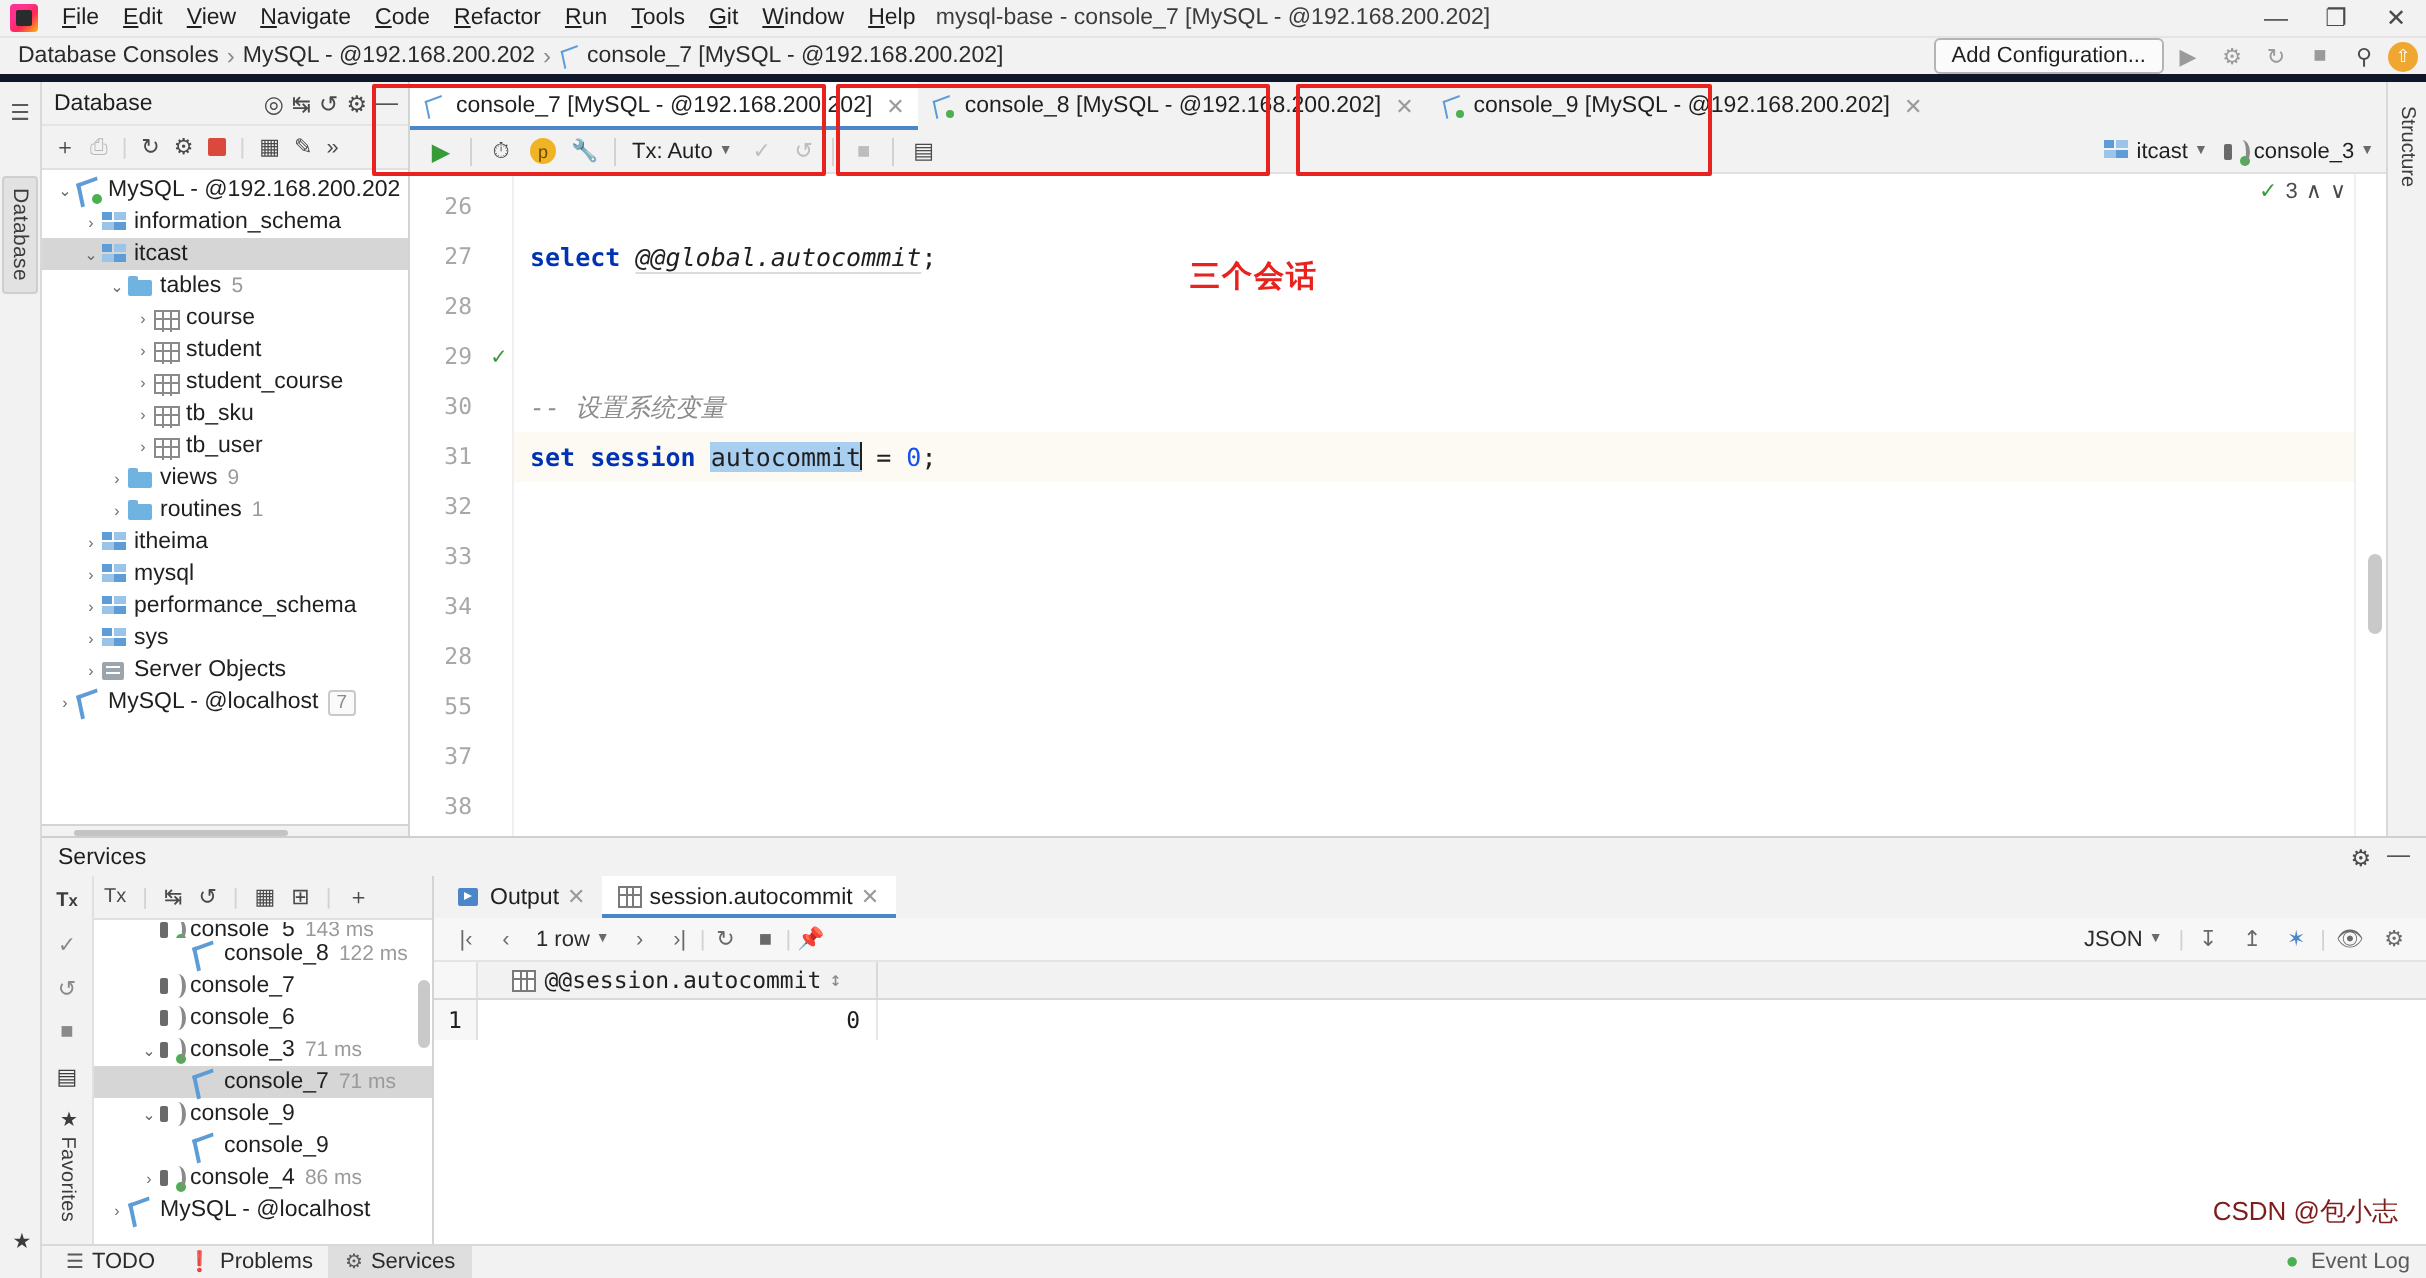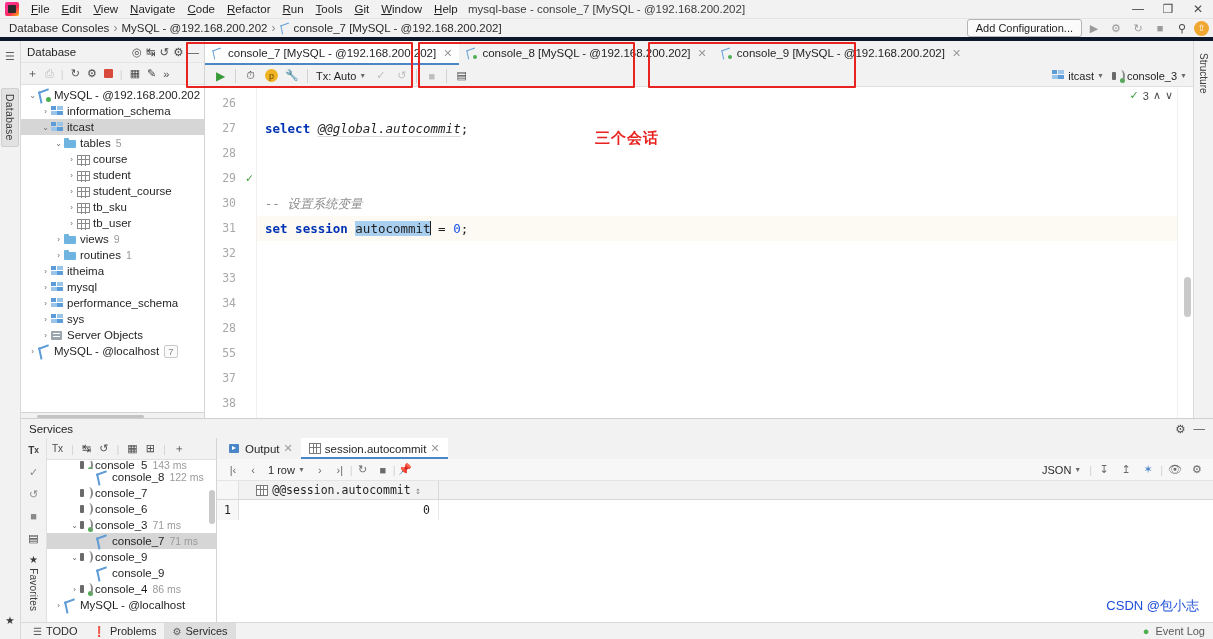--- a/index.html
+++ b/index.html
@@ -222,21 +222,21 @@
   .gt-right{margin-left:auto;display:flex;align-items:center;gap:2px;padding-right:6px;}
   .jsonsel{display:flex;align-items:center;gap:3px;font-size:11px;color:#2b2b2b;margin-right:6px;}
 
   .resultgrid{flex:1 1 auto;background:#fff;overflow:hidden;font-family:"DejaVu Sans Mono",monospace;font-size:11.5px;}
   .rg-head{display:flex;height:19px;background:#f2f2f2;border-bottom:1px solid #d8d8d8;}
   .rg-rownum{width:22px;flex:0 0 22px;border-right:1px solid #e0e0e0;background:#f7f7f7;}
   .rg-col{width:200px;flex:0 0 200px;display:flex;align-items:center;gap:4px;justify-content:center;border-right:1px solid #d8d8d8;padding:0 6px;color:#1f1f1f;}
   .rg-row{display:flex;height:20px;}
   .rg-cellnum{width:22px;flex:0 0 22px;display:flex;align-items:center;justify-content:center;background:#f7f7f7;border-right:1px solid #e0e0e0;color:#1f1f1f;}
   .rg-cell{width:200px;flex:0 0 200px;display:flex;align-items:center;justify-content:flex-end;padding-right:8px;border-right:1px solid #e8e8e8;color:#1f1f1f;}
-  .watermark{position:absolute;right:14px;bottom:24px;color:#1d4ed8;font-size:13px;}
+  .watermark{position:absolute;right:14px;bottom:24px;color:#7f1d1d;font-size:13px;}
 
   
   .statusbar{height:17px;flex:0 0 17px;display:flex;align-items:center;background:#f2f2f2;border-top:1px solid #d9d9d9;font-size:11px;color:#2b2b2b;padding-left:4px;}
   .sbitem{display:flex;align-items:center;gap:4px;padding:0 8px;height:17px;}
   .sbitem.active{background:#dedede;}
   .sb-right{margin-left:auto;display:flex;align-items:center;gap:6px;padding-right:8px;color:#5a5a5a;}
 
   
   .redbox{position:absolute;border:2px solid #e8221f;pointer-events:none;z-index:50;border-radius:1px;}
 </style>

